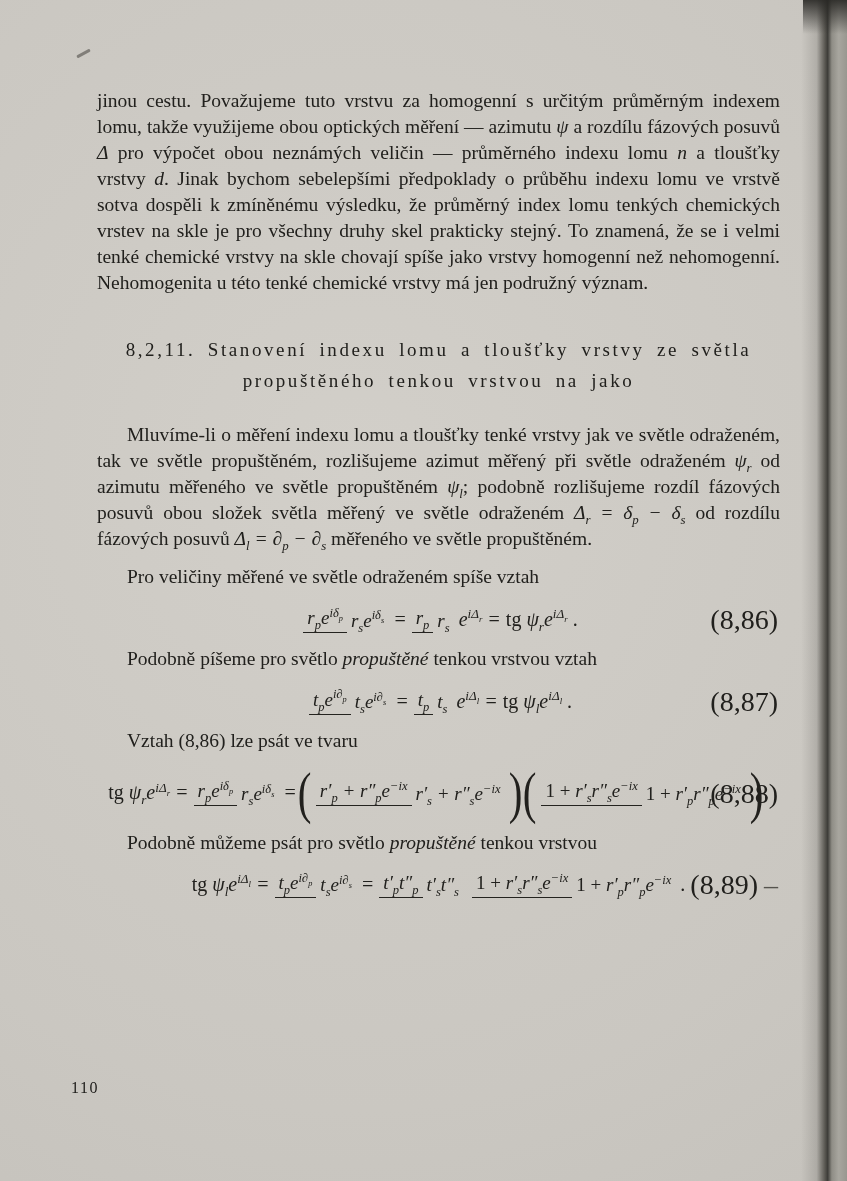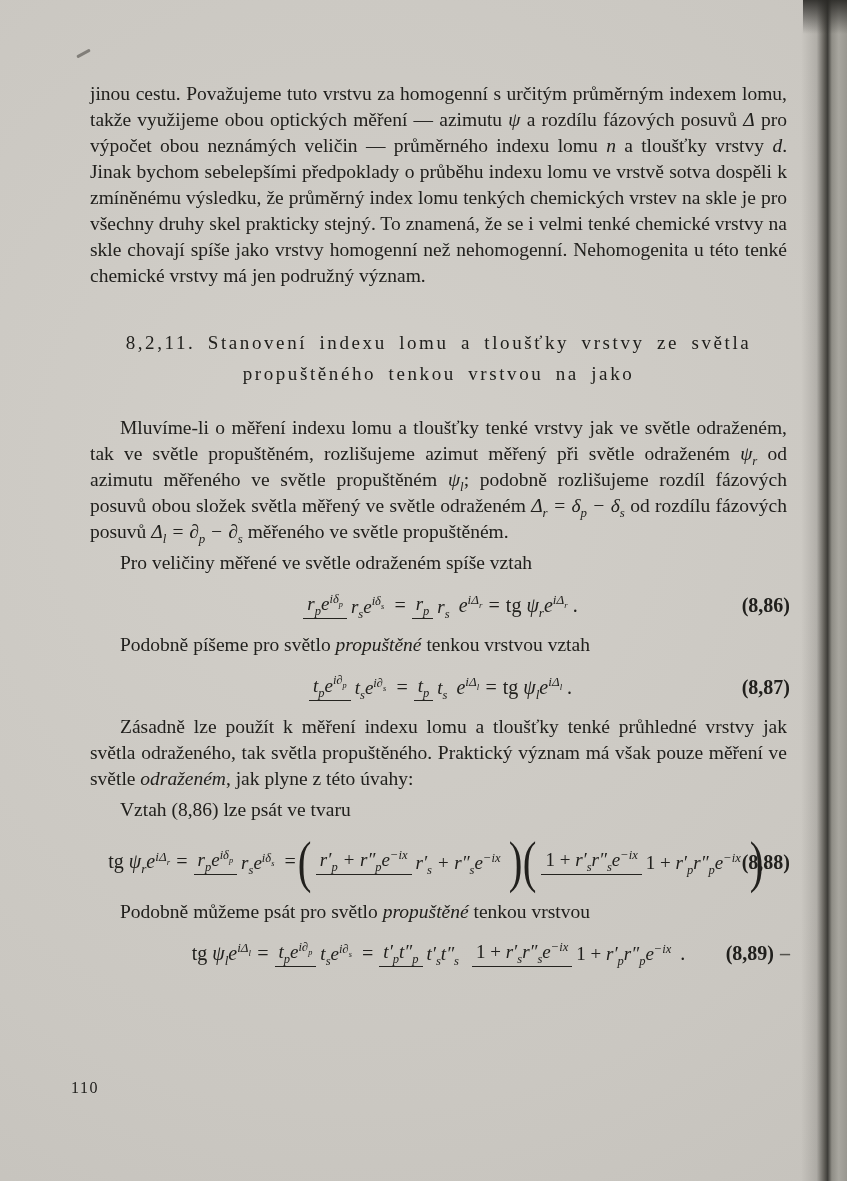--- a/index.html
+++ b/index.html
@@ -31,21 +31,21 @@
   }
   .pen-mark{
     position:absolute;left:76px;top:52px;width:15px;height:3px;
     background:#6e6c67;transform:rotate(-28deg);border-radius:2px;opacity:.8;
   }
   .content{
     position:absolute;left:85px;top:76px;width:707px;
     font-size:19.5px;line-height:26px;text-align:justify;
     hyphens:auto;-webkit-hyphens:auto;
   }
-  .para{margin:5px;text-indent:30px;}
+  .para{margin:12px;text-indent:30px;}
   .para.no-indent{text-indent:0;}
   .section-heading{
     font-size:19px;font-weight:normal;text-align:center;
     letter-spacing:2.6px;word-spacing:5px;line-height:31px;
     margin:38px 0 26px 0;text-indent:0;
   }
   .section-heading .h-line{display:block;}
   .equation{
     position:relative;text-align:center;margin:15px 0 13px 0;
     font-size:20px;line-height:1.25;
@@ -60,22 +60,22 @@
     margin:0 4px;vertical-align:middle;font-size:19px;
   }
   .frac .num{border-bottom:1.4px solid #24231f;padding:0 4px 2px 4px;}
   .frac .den{padding:2px 4px 0 4px;}
   sub,sup{font-size:0.66em;line-height:0;}
   .big{
     font-style:normal;font-size:285%;font-weight:300;line-height:0.85;
     transform:scaleX(0.72);margin:0 -3px;
   }
   .eq-tag{
-    position:absolute;right:2px;top:50%;transform:translateY(-50%);
-    font-style:normal;font-size:20px;font-weight:bold;
+    position:absolute;right:14px;top:50%;transform:translateY(-50%);
+    font-style:normal;font-size:28px;
   }
   .eq-after{margin-left:6px;color:#55534e;}
   .page-number{
     position:absolute;left:71px;bottom:84px;font-size:16px;
     letter-spacing:1.5px;
   }
 </style>
 </head>
 <body>
 
@@ -120,21 +120,20 @@
           <span> = </span>
           <span class="frac">
             <span class="num">t<sub>p</sub></span>
             <span class="den">t<sub>s</sub></span>
           </span>
           <span> e<sup>iΔ<sub>l</sub></sup> = <span class="up">tg </span>ψ<sub>l</sub>e<sup>iΔ<sub>l</sub></sup><span class="up"> .</span></span>
         </span>
       <span class="eq-tag">(8,87)</span>
     </div>
 
-    <p class="para">Zásadně lze použít k měření indexu lomu a tloušťky tenké průhledné vrstvy jak světla odraženého, tak světla propuštěného. Praktický význam má však pouze měření ve světle <i>odraženém</i>, jak plyne z této úvahy:</p>
     <p class="para">Vztah (8,86) lze psát ve tvaru</p>
 
     <div class="equation">
       <span class="eq-body">
           <span><span class="up">tg </span>ψ<sub>r</sub>e<sup>iΔ<sub>r</sub></sup> = </span>
           <span class="frac">
             <span class="num">r<sub>p</sub>e<sup>iδ<sub>p</sub></sup></span>
             <span class="den">r<sub>s</sub>e<sup>iδ<sub>s</sub></sup></span>
           </span>
           <span> = </span>

